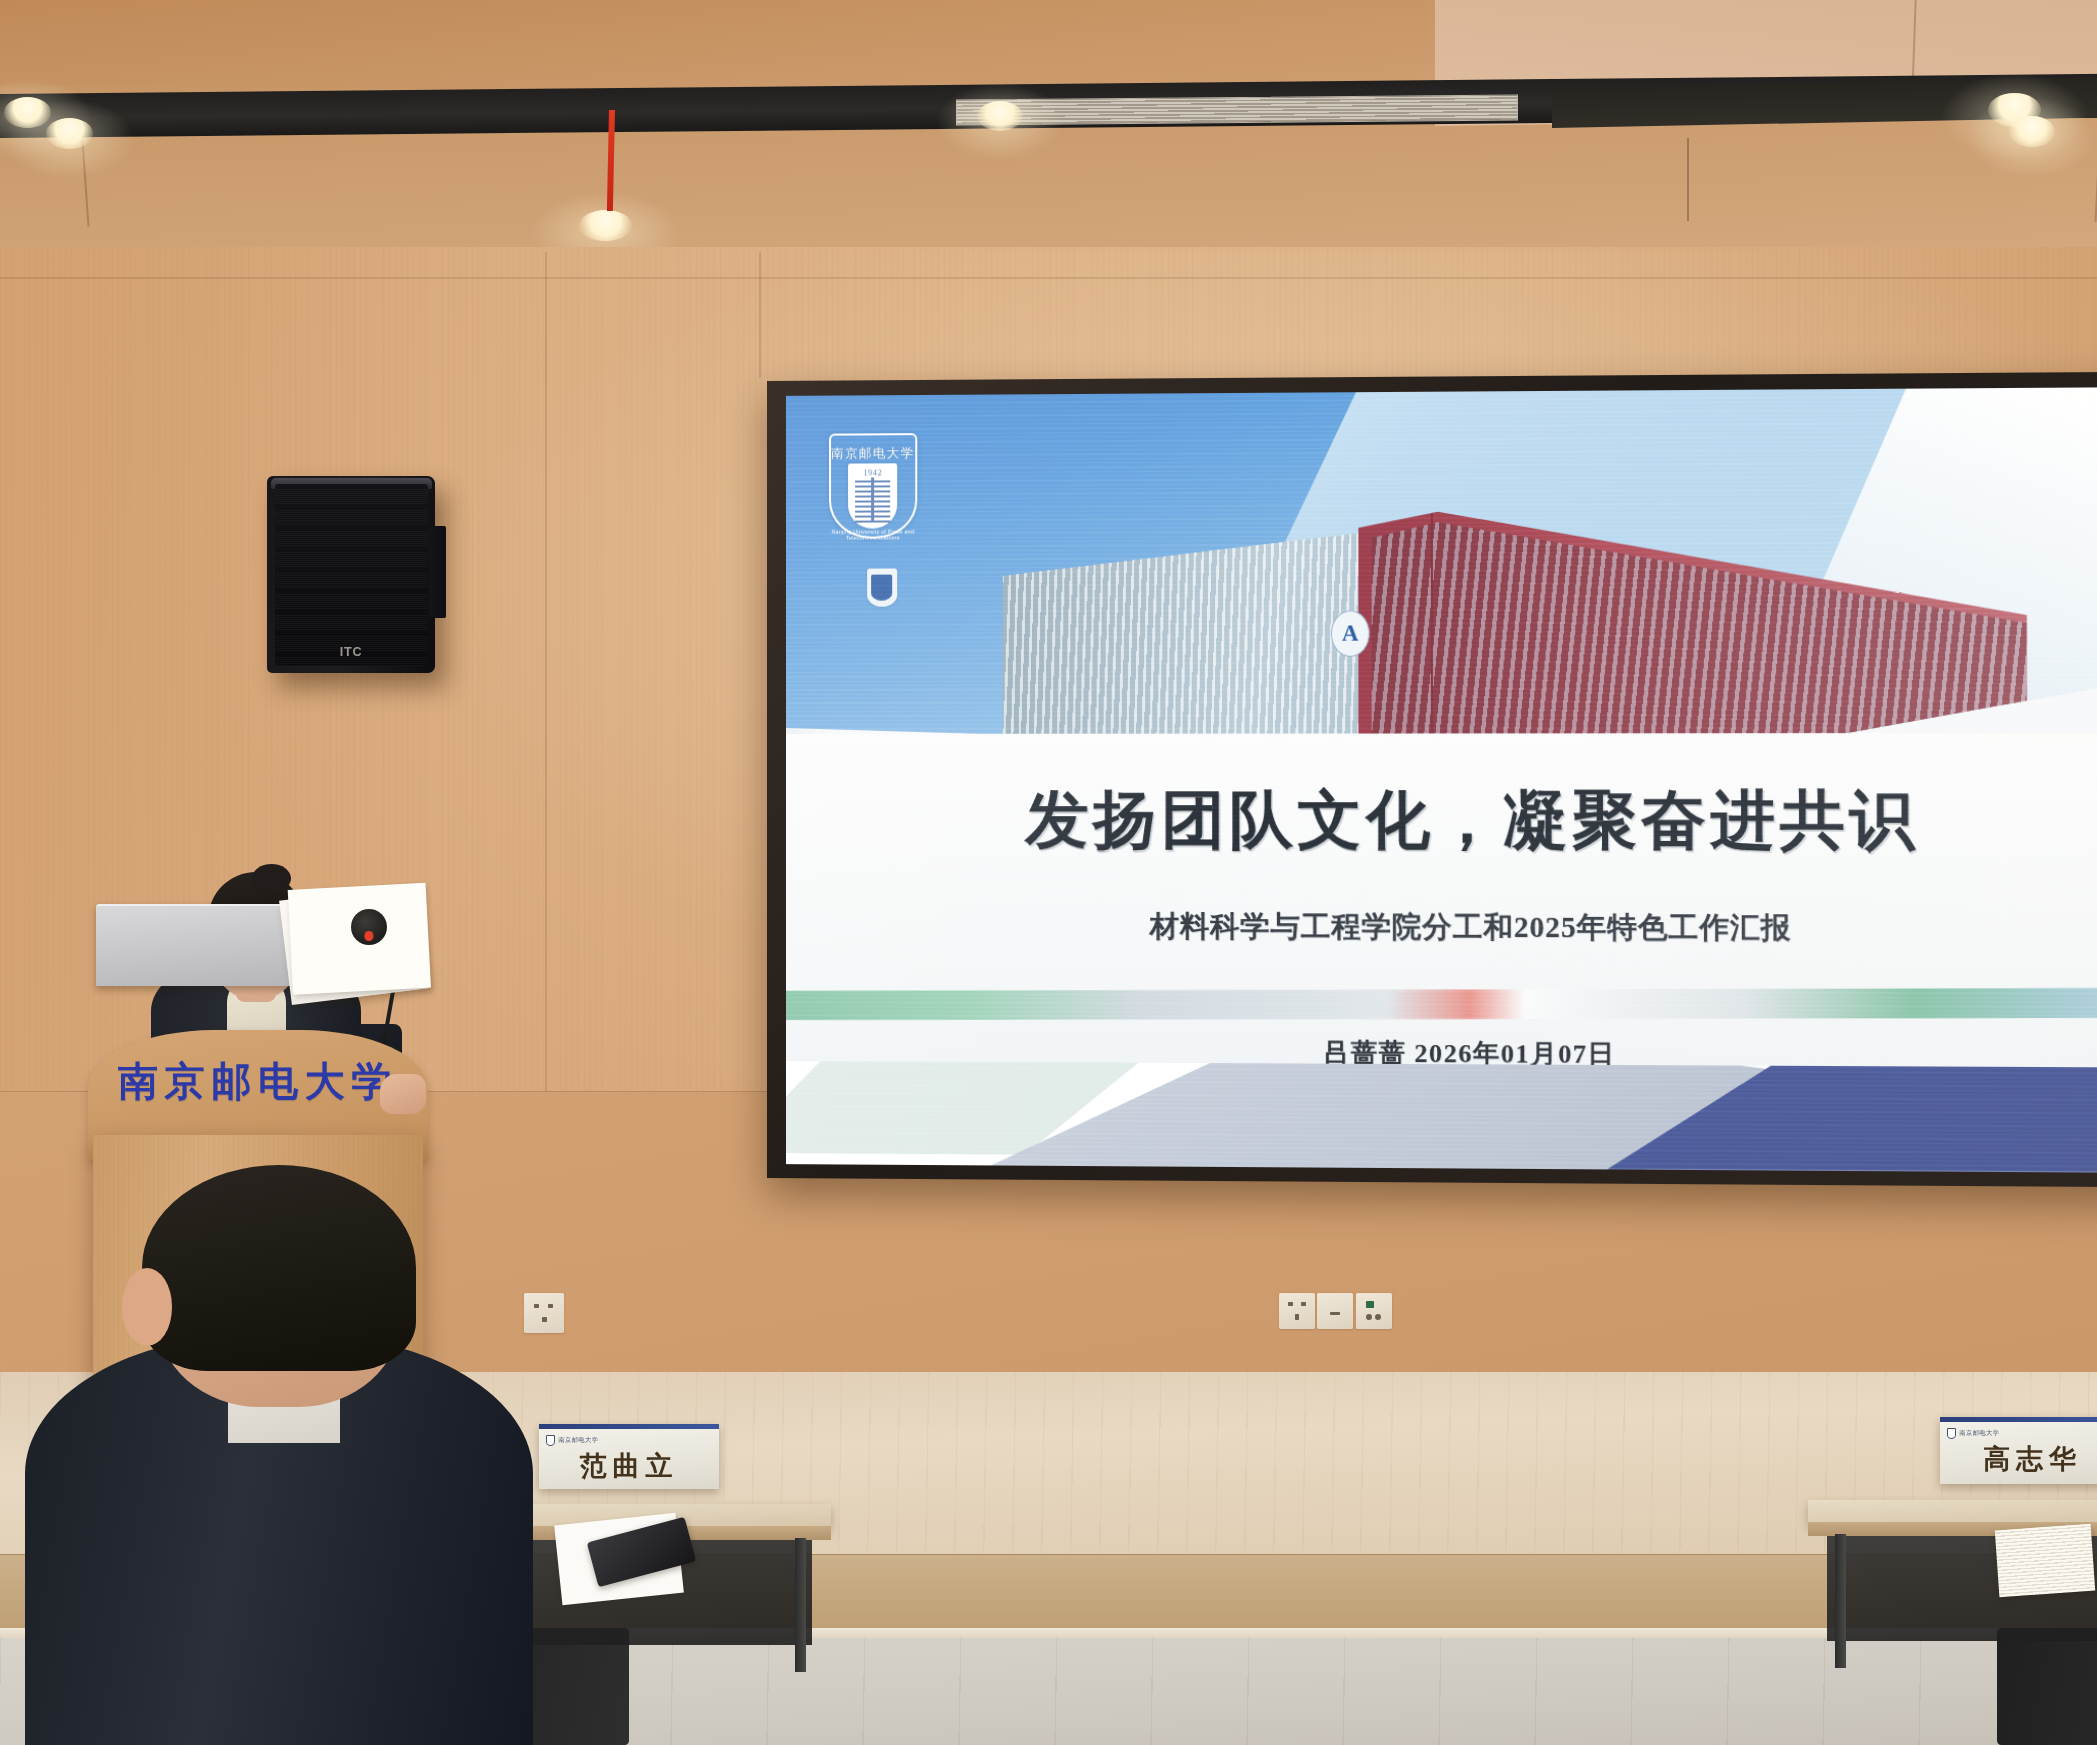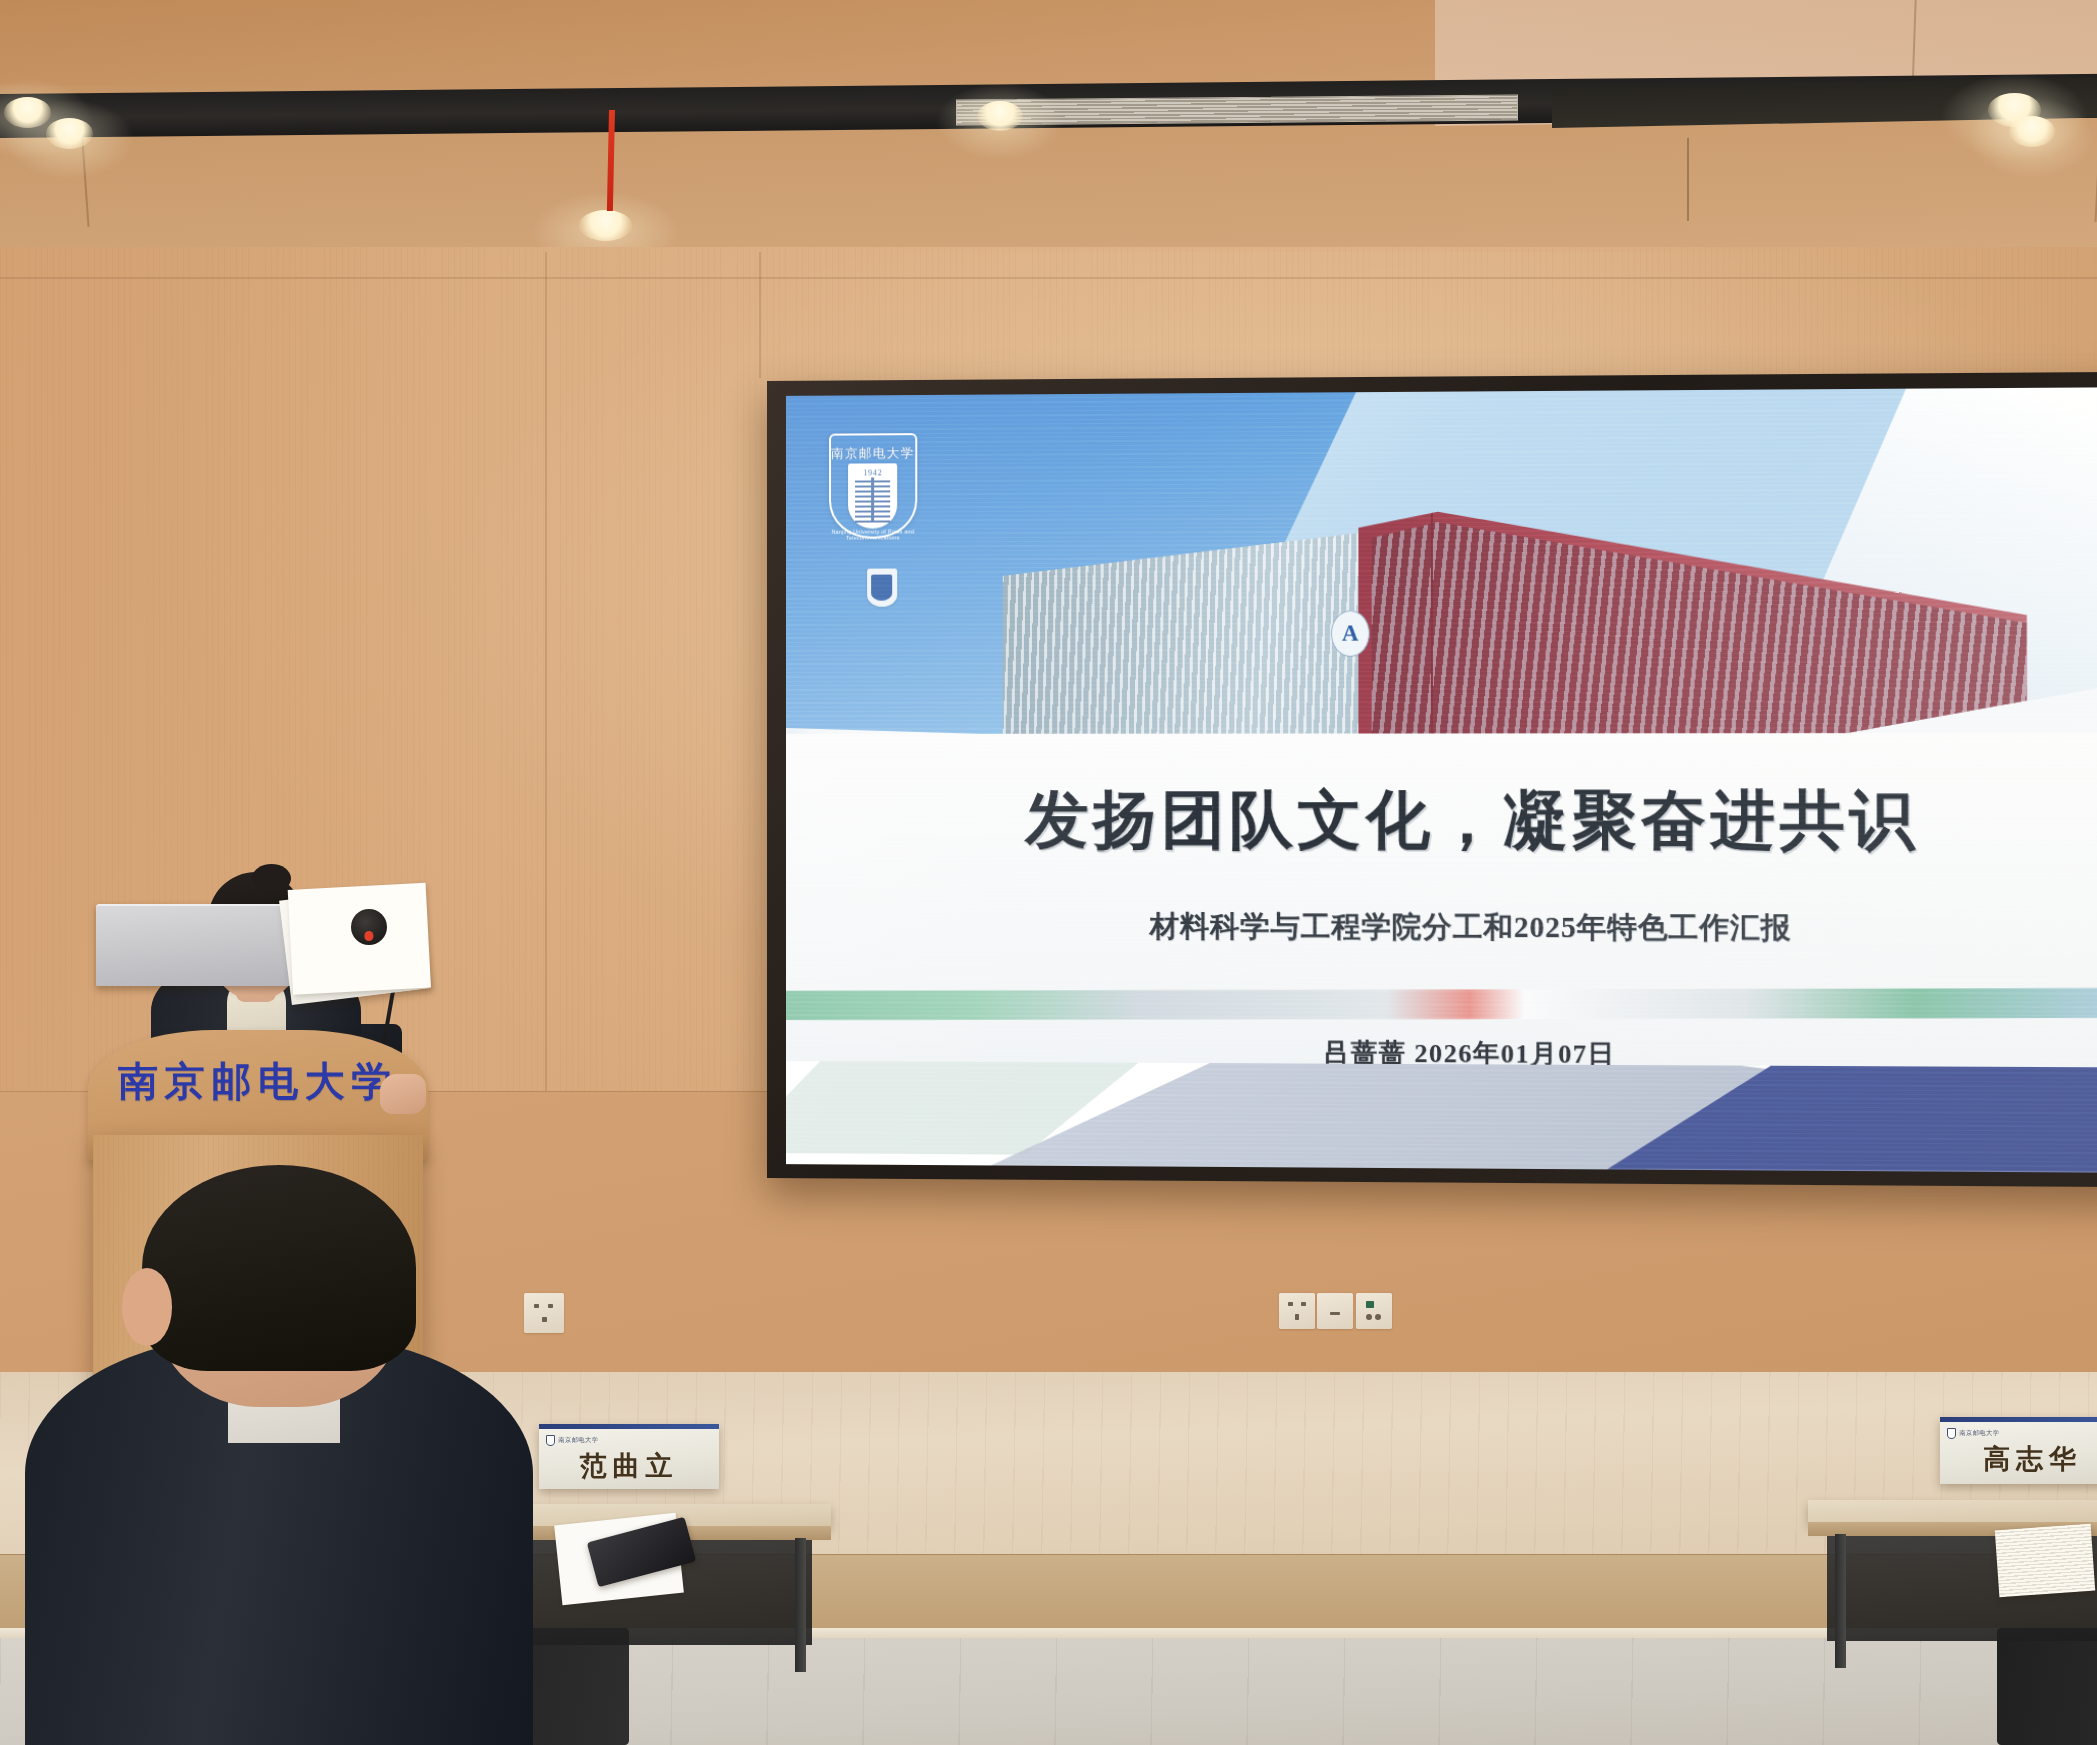--- a/index.html
+++ b/index.html
@@ -634,20 +634,26 @@
   </div>
   <div class="outlet-plate" style="left:1317px;top:1293px;width:36px;height:36px;">
     <div class="hole" style="left:12.6px;top:19.3px;width:10px;height:2.9px;"></div>
   </div>
   <div class="outlet-plate" style="left:1356px;top:1293px;width:36px;height:36px;">
     <div class="hole" style="left:10px;top:7.6px;width:8.4px;height:7.6px;background:#2f6b4a;"></div>
     <div class="hole" style="left:10px;top:21px;width:5.9px;height:5.9px;border-radius:50%;"></div>
     <div class="hole" style="left:19.3px;top:21px;width:5.9px;height:5.9px;border-radius:50%;"></div>
   </div>
 
+  <div class="speaker" style="left:267px;top:476px;">
+    <div class="top-edge"></div>
+    <div class="grille"></div>
+    <div class="brand">ITC</div>
+    <div class="bracket"></div>
+  </div>
 
   <div class="screen-frame">
     <div class="screen">
 
       <div class="banner">
         <div class="sky-wedge"></div>
         <div class="sky-white"></div>
         <div class="bldg-grey">
           <div class="fins"></div>
         </div>

